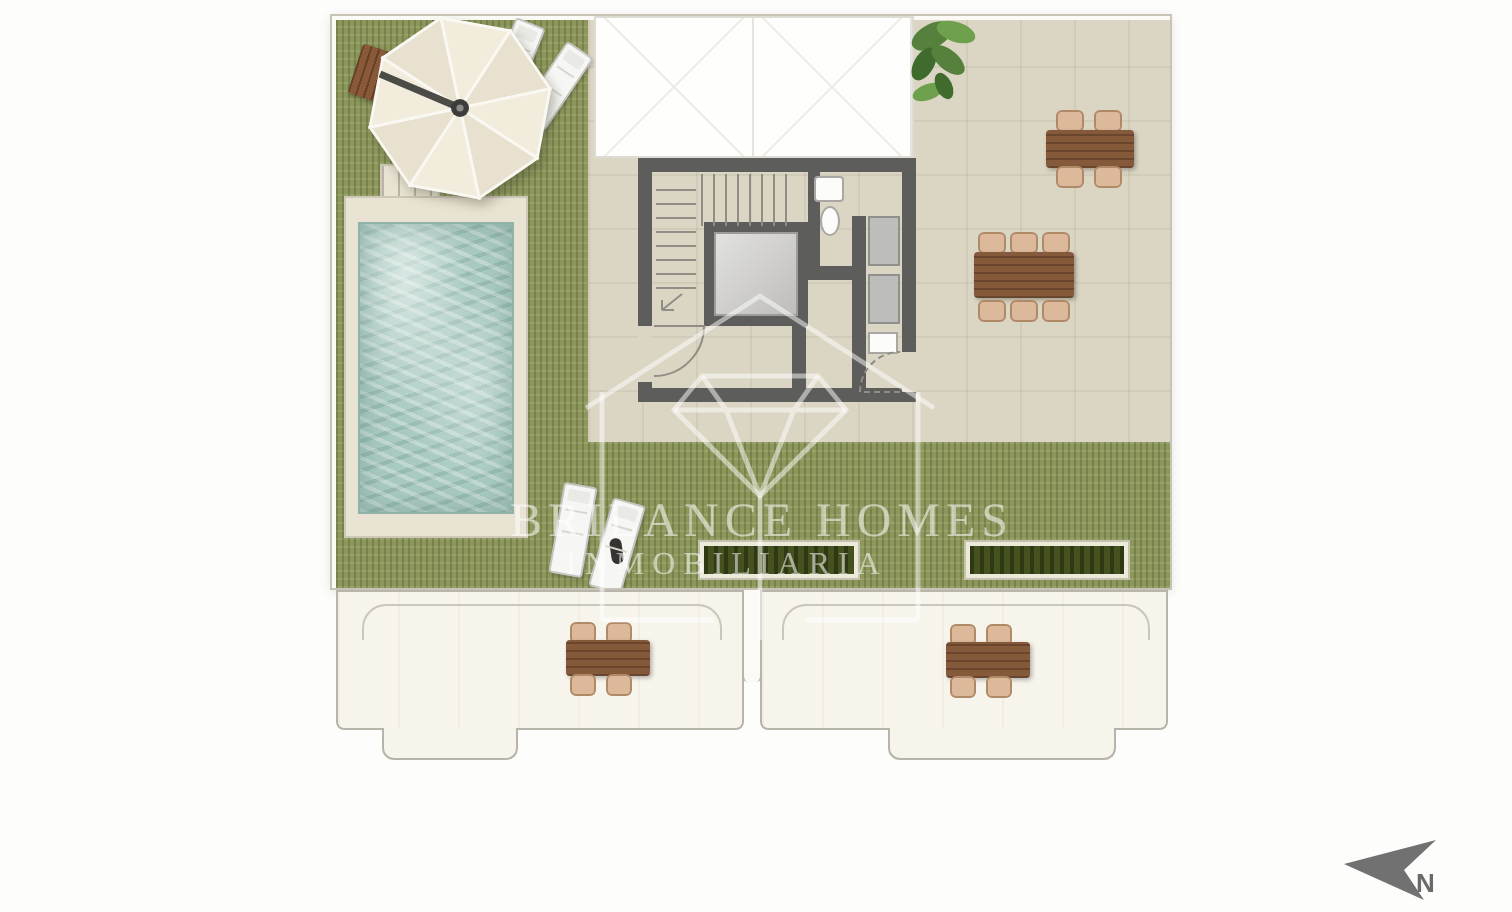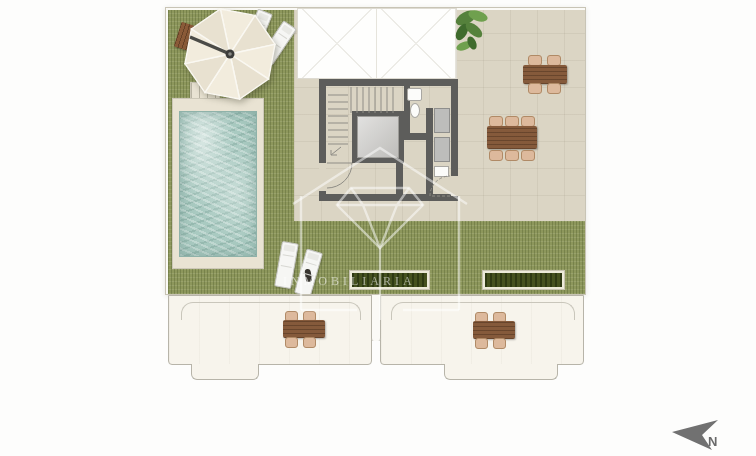--- a/index.html
+++ b/index.html
@@ -209,20 +209,21 @@
     <g fill="none" stroke="#ffffff" stroke-opacity="0.5" stroke-width="2.4">
       <path d="M8,66 L95,10 L182,66"></path>
       <path d="M16,58 V172"></path>
         <path d="M174,58 V172"></path>
       <path d="M16,172 H72 M118,172 H174"></path>
       <path d="M66,50 L124,50 L138,67 L95,110 L52,67 Z"></path>
       <path d="M52,67 H138 M66,50 L78,67 L95,110 M124,50 L112,67 L95,110"></path>
       <path d="M95,110 V182"></path>
     </g>
   </svg>
-  <span class="abs wm-text" style="left:283px;top:274px;font-size:12px;letter-spacing:4px;">INMOBILIARIA</span>
+  <span class="abs wm-text" style="left:250px;top:248px;width:262px;text-align:center;font-size:24px;letter-spacing:3px;">BRILANCE HOMES</span>
+  <span class="abs wm-text" style="left:283px;top:274px;font-size:16px;letter-spacing:4px;">INMOBILIARIA</span>
 
   <svg class="abs" style="left:668px;top:416px;" width="56" height="38" viewBox="0 0 56 38">
     <polygon points="4,16 50,4 34,19 44,34" fill="#717171"></polygon>
   </svg>
   <span class="abs" style="left:708px;top:434px;font-size:13px;font-weight:bold;color:#6a6a6a;">N</span>
 
 </div>
 
 </body></html>

